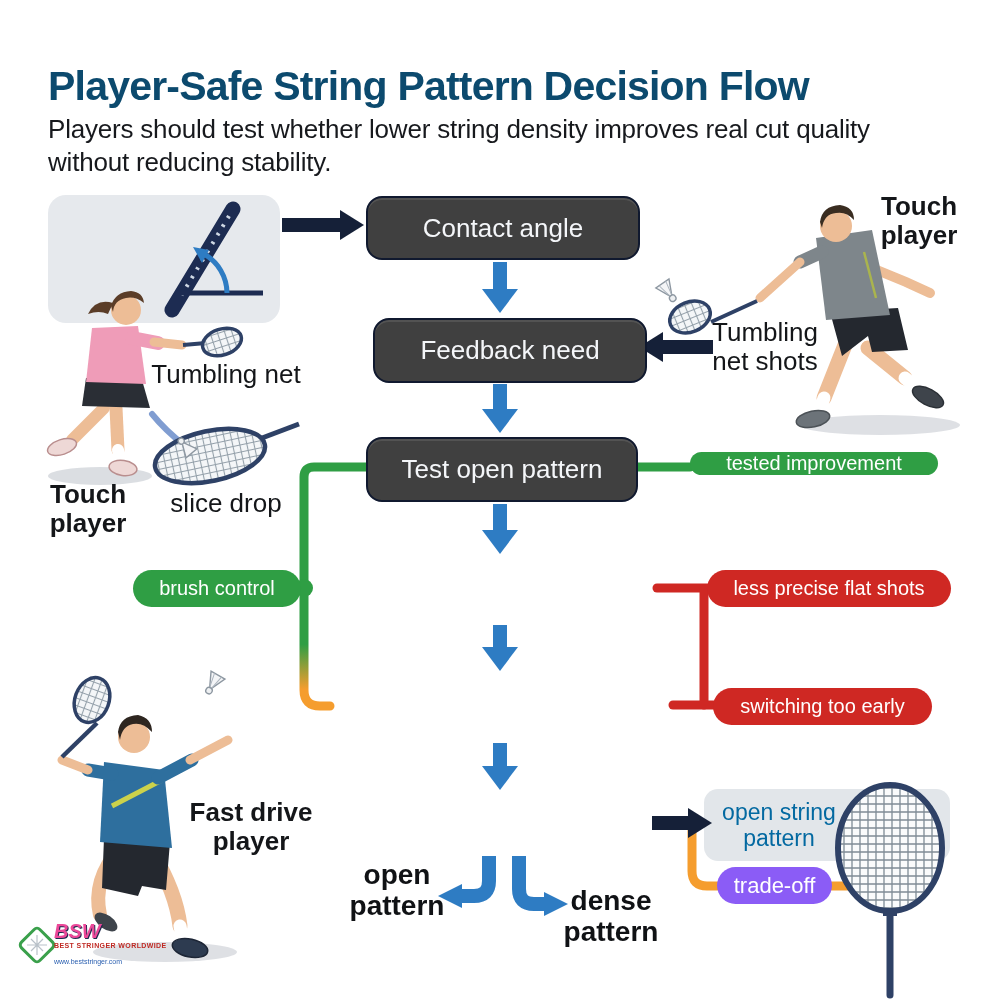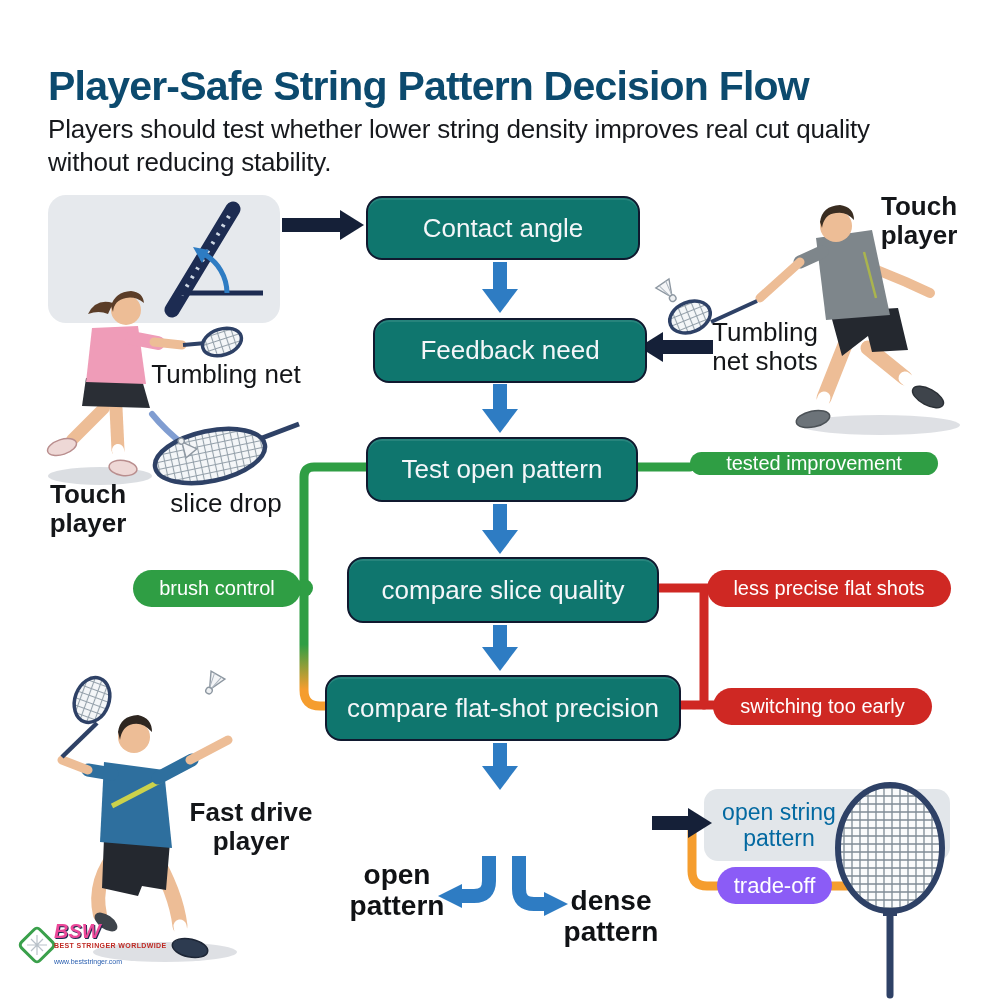--- a/index.html
+++ b/index.html
@@ -6,21 +6,21 @@
   #canvas{position:relative;width:1000px;height:1000px;background:#ffffff;overflow:hidden;
           font-family:"Liberation Sans", sans-serif;}
   svg{display:block;}
   .layer{position:absolute;left:0;top:0;}
   
   #title{position:absolute;left:48px;top:38px;width:930px;font-size:41px;font-weight:700;
          color:#0c4a6e;letter-spacing:-0.8px;line-height:1.05;}
   #subtitle{position:absolute;left:48px;top:96px;width:900px;font-size:26px;color:#17191d;
             line-height:1.25;letter-spacing:-0.2px;margin-top:17px;}
   
-  .node{position:absolute;background:#0f766e;border:2px solid #10192f;color:#f4f6f9;
+  .node{position:absolute;background:#404040;border:2px solid #10192f;color:#f4f6f9;
         border-radius:16px;display:flex;align-items:center;justify-content:center;
         font-size:26px;font-weight:500;z-index:2;box-shadow:inset 0 2px 0 rgba(255,255,255,.10);}
   .node.bold{font-weight:700;}
   
   .pill{position:absolute;border-radius:999px;color:#ffffff;display:flex;align-items:center;
         justify-content:center;font-size:20px;font-weight:500;z-index:2;}
   .pill.green{background:#2f9e44;}
   .pill.red{background:#cf2823;}
   .pill.orange{background:#8b5cf6;}
   .graybox{position:absolute;background:#e2e6ea;border-radius:14px;color:#0369a1;z-index:2;
@@ -210,22 +210,20 @@
       </g>
     </g>
   </svg>
 
   <h1 id="title">Player-Safe String Pattern Decision Flow</h1>
   <p id="subtitle">Players should test whether lower string density improves real cut quality without reducing stability.</p>
 
   <div class="node" style="left:366px;top:196px;width:270px;height:60px;">Contact angle</div>
   <div class="node" style="left:373px;top:318px;width:270px;height:61px;">Feedback need</div>
   <div class="node" style="left:366px;top:437px;width:268px;height:61px;">Test open pattern</div>
-  <div class="node" style="left:347px;top:557px;width:308px;height:62px;">compare slice quality</div>
-  <div class="node" style="left:325px;top:675px;width:352px;height:62px;">compare flat-shot precision</div>
 
   <div class="pill green" style="left:690px;top:452px;width:248px;height:23px;">tested improvement</div>
   <div class="pill green" style="left:133px;top:570px;width:168px;height:37px;">brush control</div>
   <div class="pill red" style="left:707px;top:570px;width:244px;height:37px;">less precise flat shots</div>
   <div class="pill red" style="left:713px;top:688px;width:219px;height:37px;">switching too early</div>
   <div class="pill orange" style="left:717px;top:867px;width:115px;height:37px;font-size:22px;">trade-off</div>
 
   <div class="graybox" style="left:704px;top:789px;width:246px;height:72px;">
     <div class="inner">open string pattern</div>
   </div>

